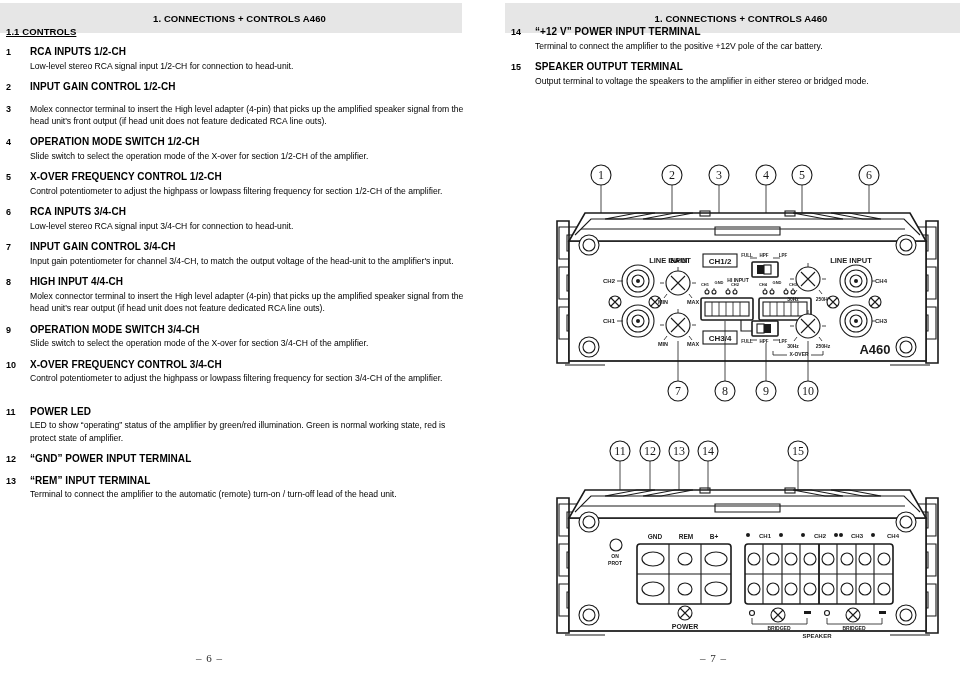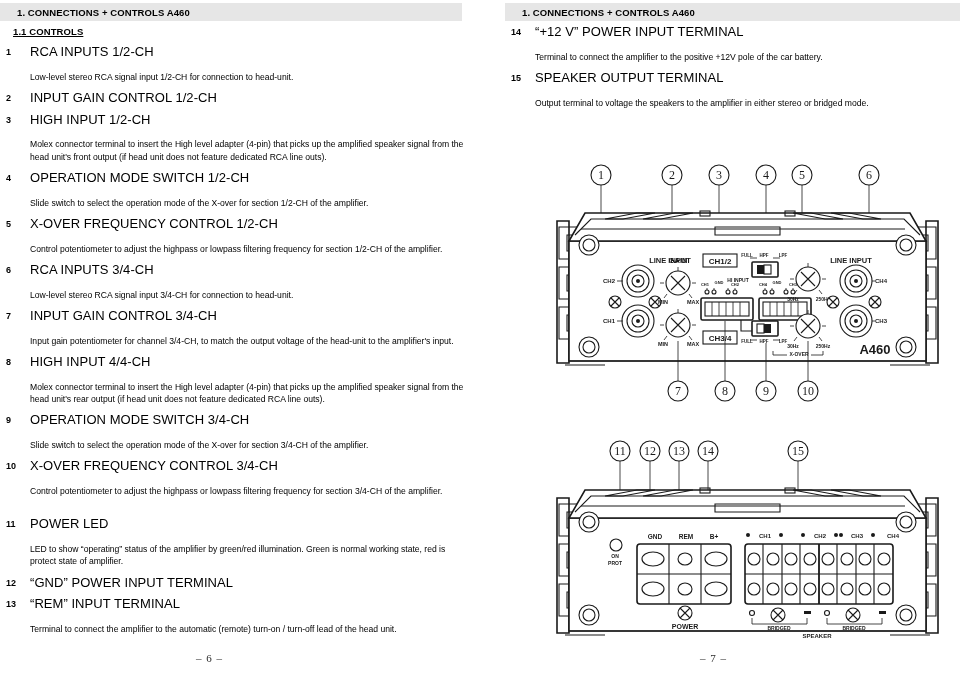--- a/index.html
+++ b/index.html
@@ -13,24 +13,25 @@
     position: relative;
     font-family: "Liberation Sans", sans-serif;
     color: #000;
     overflow: hidden;
   }
   .page { position: absolute; top: 0; left: 0; width: 960px; height: 676px; }
 
   
   .hdr-bar {
     position: absolute;
-    height: 18px;
+    height: 30px;
     background: #e6e6e6;
     display: flex;
     align-items: center;
+    justify-content: center;
   }
   .hdr-bar .hdr-text {
     font-size: 9.5px;
     font-weight: bold;
     letter-spacing: .1px;
     padding-left: 17px;
     white-space: nowrap;
   }
   #hdr-left  { left: 0;   top: 3px; width: 462px; }
   #hdr-right { left: 505px; top: 3px; width: 455px; }
@@ -38,48 +39,48 @@
   
   .col { position: absolute; }
   #col-left  { left: 4px;  top: 26px; width: 462px; }
   #col-right { left: 509px; top: 26px; width: 450px; }
 
   
   .section-head {
     font-size: 9.5px;
     font-weight: bold;
     text-decoration: underline;
-    margin: 0 0 9px 7px;
+    margin: 0 0 9px 0;
     padding-left: 2px;
     letter-spacing: .1px;
   }
 
   
   .entry {
     position: relative;
     padding-left: 26px;
     margin-bottom: 9px;
   }
   .entry .num {
     position: absolute;
     left: 2px; top: 0;
     font-size: 9px;
     font-weight: bold;
     line-height: 12.6px;
   }
   .entry .title {
-    font-size: 13px;
-    font-weight: normal;
+    font-size: 10px;
+    font-weight: bold;
     line-height: 12.6px;
     letter-spacing: .05px;
   }
   .entry .body {
     font-size: 8.6px;
     line-height: 12.4px;
-    margin-top: 12px;
+    margin-top: 1px;
     letter-spacing: -.02px;
   }
 
   
   #col-left .section-head + .entry { margin-top: 0; }
   .sec-gap { height: 12px; }
 
   
   .footer {
     position: absolute;
@@ -121,21 +122,20 @@
       <div class="body">Low-level stereo RCA signal input 1/2-CH for connection to head-unit.</div>
     </div>
 
     <div class="entry">
       <span class="num">2</span>
       <div class="title">INPUT GAIN CONTROL 1/2-CH</div>
     </div>
 
     <div class="entry">
       <span class="num">3</span>
-      <div class="title">HIGH INPUT 1/2-CH</div>
       <div class="body">Molex connector terminal to insert the High level adapter (4-pin) that picks up the amplified speaker signal from the head unit's front output (if head unit does not feature dedicated RCA line outs).</div>
     </div>
 
     <div class="entry">
       <span class="num">4</span>
       <div class="title">OPERATION MODE SWITCH 1/2-CH</div>
       <div class="body">Slide switch to select the operation mode of the X-over for section 1/2-CH of the amplifier.</div>
     </div>
 
     <div class="entry">

